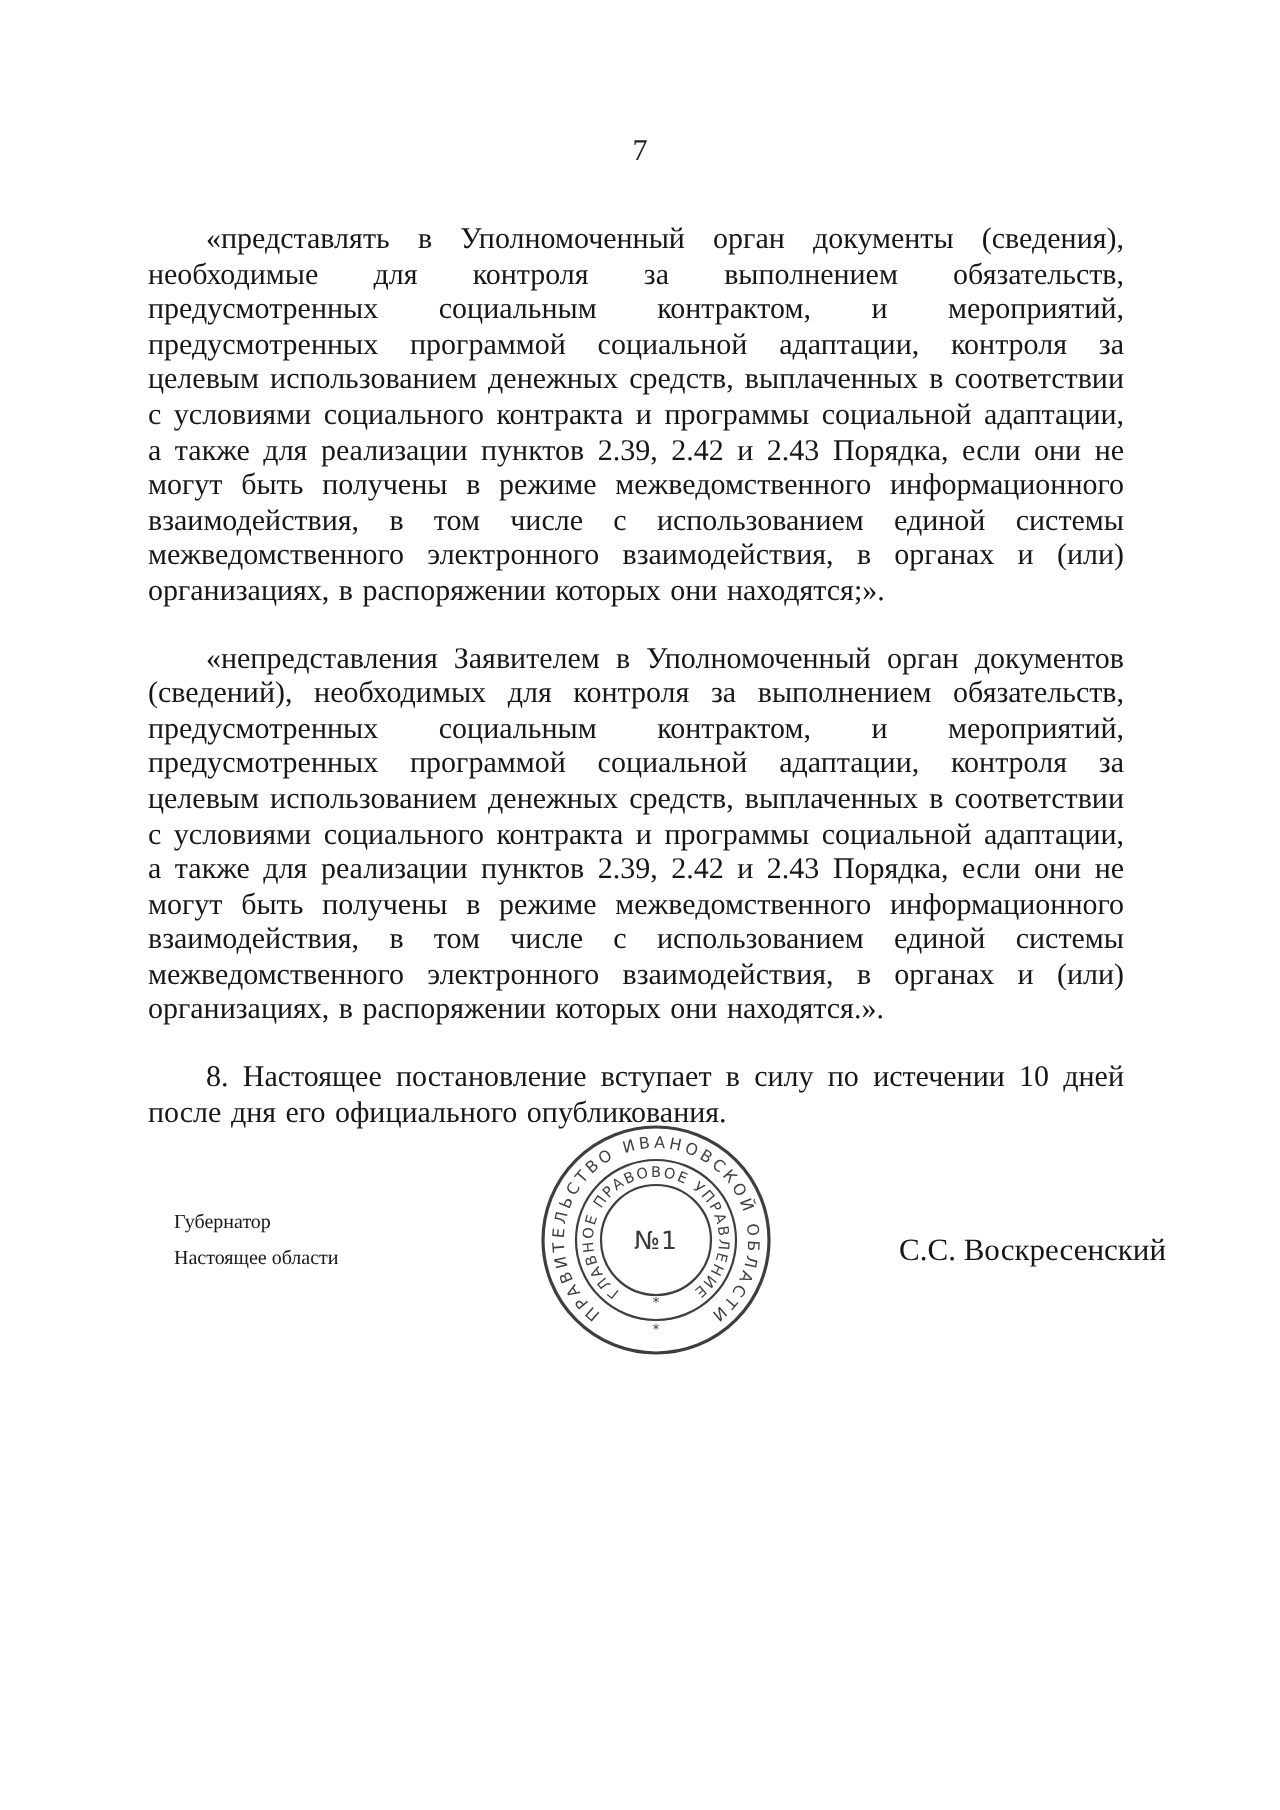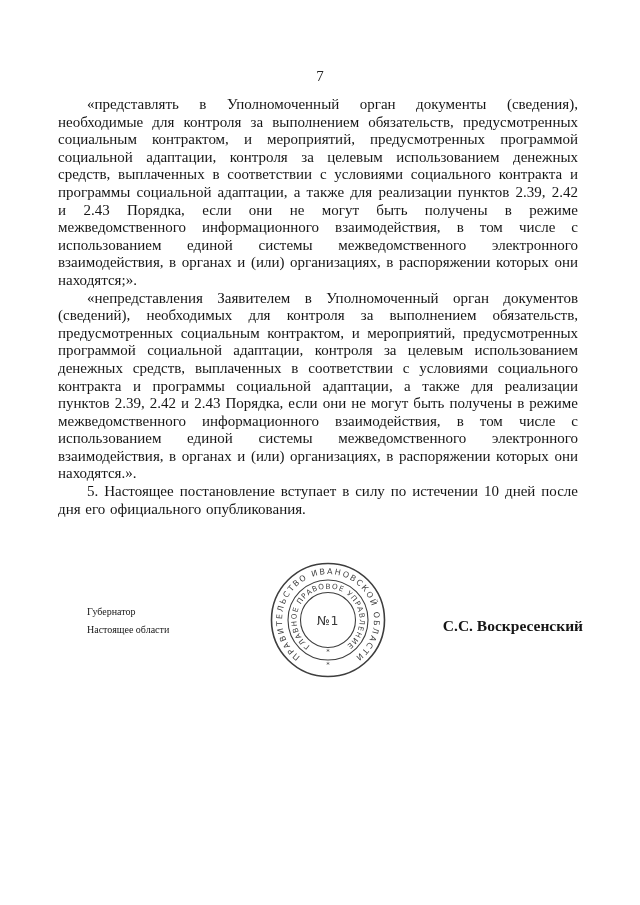--- a/index.html
+++ b/index.html
@@ -29,40 +29,40 @@
   .body-text {
     position: absolute;
     top: 96px;
     left: 58px;
     width: 520px;
     font-size: 15px;
     line-height: 17.6px;
     text-align: justify;
   }
   .para {
-    margin: 0;
+    margin: 16px;
     text-indent: 29px;
     word-spacing: 1px;
   }
   .sig-left {
     position: absolute;
     top: 603px;
     left: 87px;
     font-size: 10px;
     line-height: 18px;
     font-weight: 400;
     white-space: nowrap;
   }
   .sig-name {
     position: absolute;
     top: 617px;
     right: 57px;
     font-size: 15.5px;
     line-height: 18px;
-    font-weight: 700;
+    font-weight: 400;
     text-align: left;
     white-space: nowrap;
   }
   .stamp {
     position: absolute;
     left: 268px;
     top: 560px;
     opacity: 0.92;
   }
   .stamp circle {
@@ -95,21 +95,21 @@
 </head>
 <body>
 
 <div class="page">
 
   <div class="page-number">7</div>
 
   <div class="body-text">
     <p class="para">«представлять в Уполномоченный орган документы (сведения), необходимые для контроля за выполнением обязательств, предусмотренных социальным контрактом, и мероприятий, предусмотренных программой социальной адаптации, контроля за целевым использованием денежных средств, выплаченных в соответствии с условиями социального контракта и программы социальной адаптации, а также для реализации пунктов 2.39, 2.42 и 2.43 Порядка, если они не могут быть получены в режиме межведомственного информационного взаимодействия, в том числе с использованием единой системы межведомственного электронного взаимодействия, в органах и (или) организациях, в распоряжении которых они находятся;».</p>
     <p class="para">«непредставления Заявителем в Уполномоченный орган документов (сведений), необходимых для контроля за выполнением обязательств, предусмотренных социальным контрактом, и мероприятий, предусмотренных программой социальной адаптации, контроля за целевым использованием денежных средств, выплаченных в соответствии с условиями социального контракта и программы социальной адаптации, а также для реализации пунктов 2.39, 2.42 и 2.43 Порядка, если они не могут быть получены в режиме межведомственного информационного взаимодействия, в том числе с использованием единой системы межведомственного электронного взаимодействия, в органах и (или) организациях, в распоряжении которых они находятся.».</p>
-    <p class="para">5. Настоящее постановление вступает в силу по истечении 10 дней после дня его официального опубликования.</p>
+    <p class="para">8. Настоящее постановление вступает в силу по истечении 10 дней после дня его официального опубликования.</p>
   </div>
 
   <div class="sig-left">
     <div>Губернатор</div>
     <div>Настоящее области</div>
   </div>
 
   <div class="sig-name">С.С. Воскресенский</div>
 
   <svg class="stamp" width="120" height="120" viewBox="0 0 120 120" xmlns="http://www.w3.org/2000/svg">

